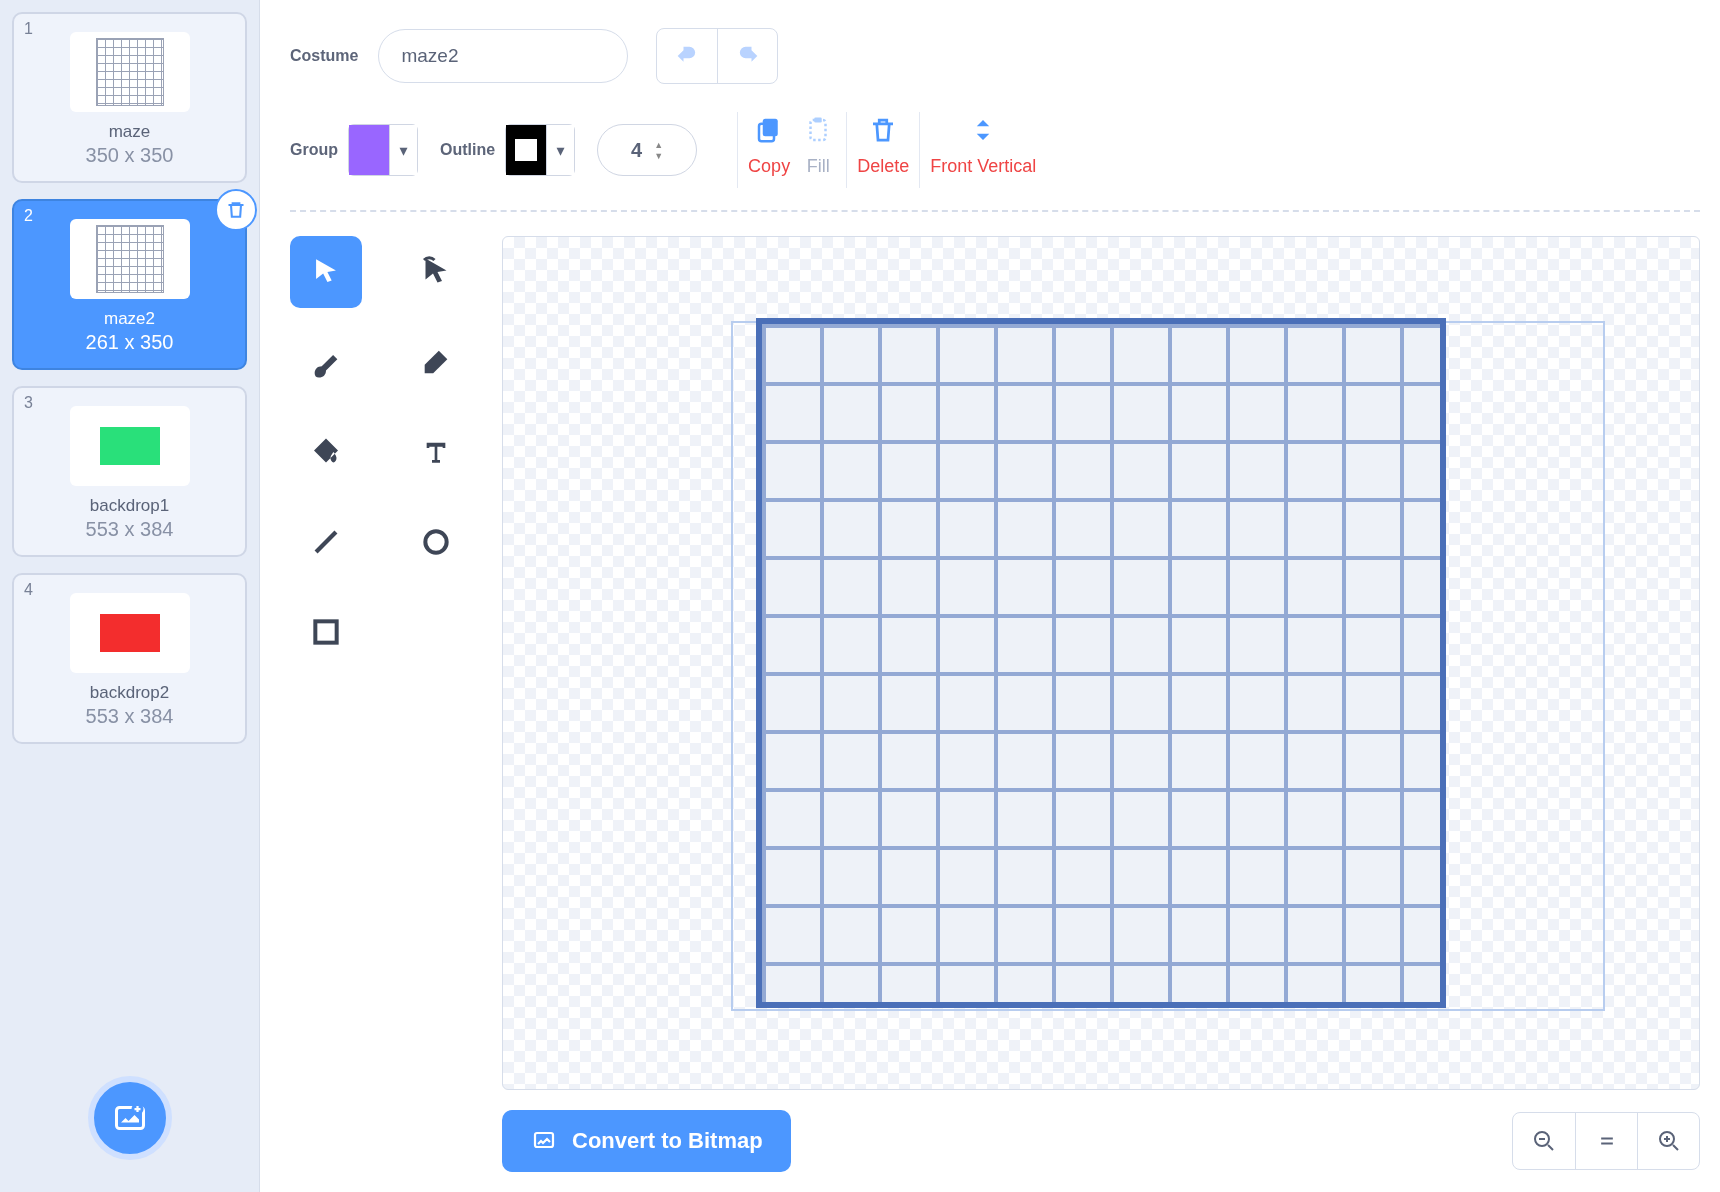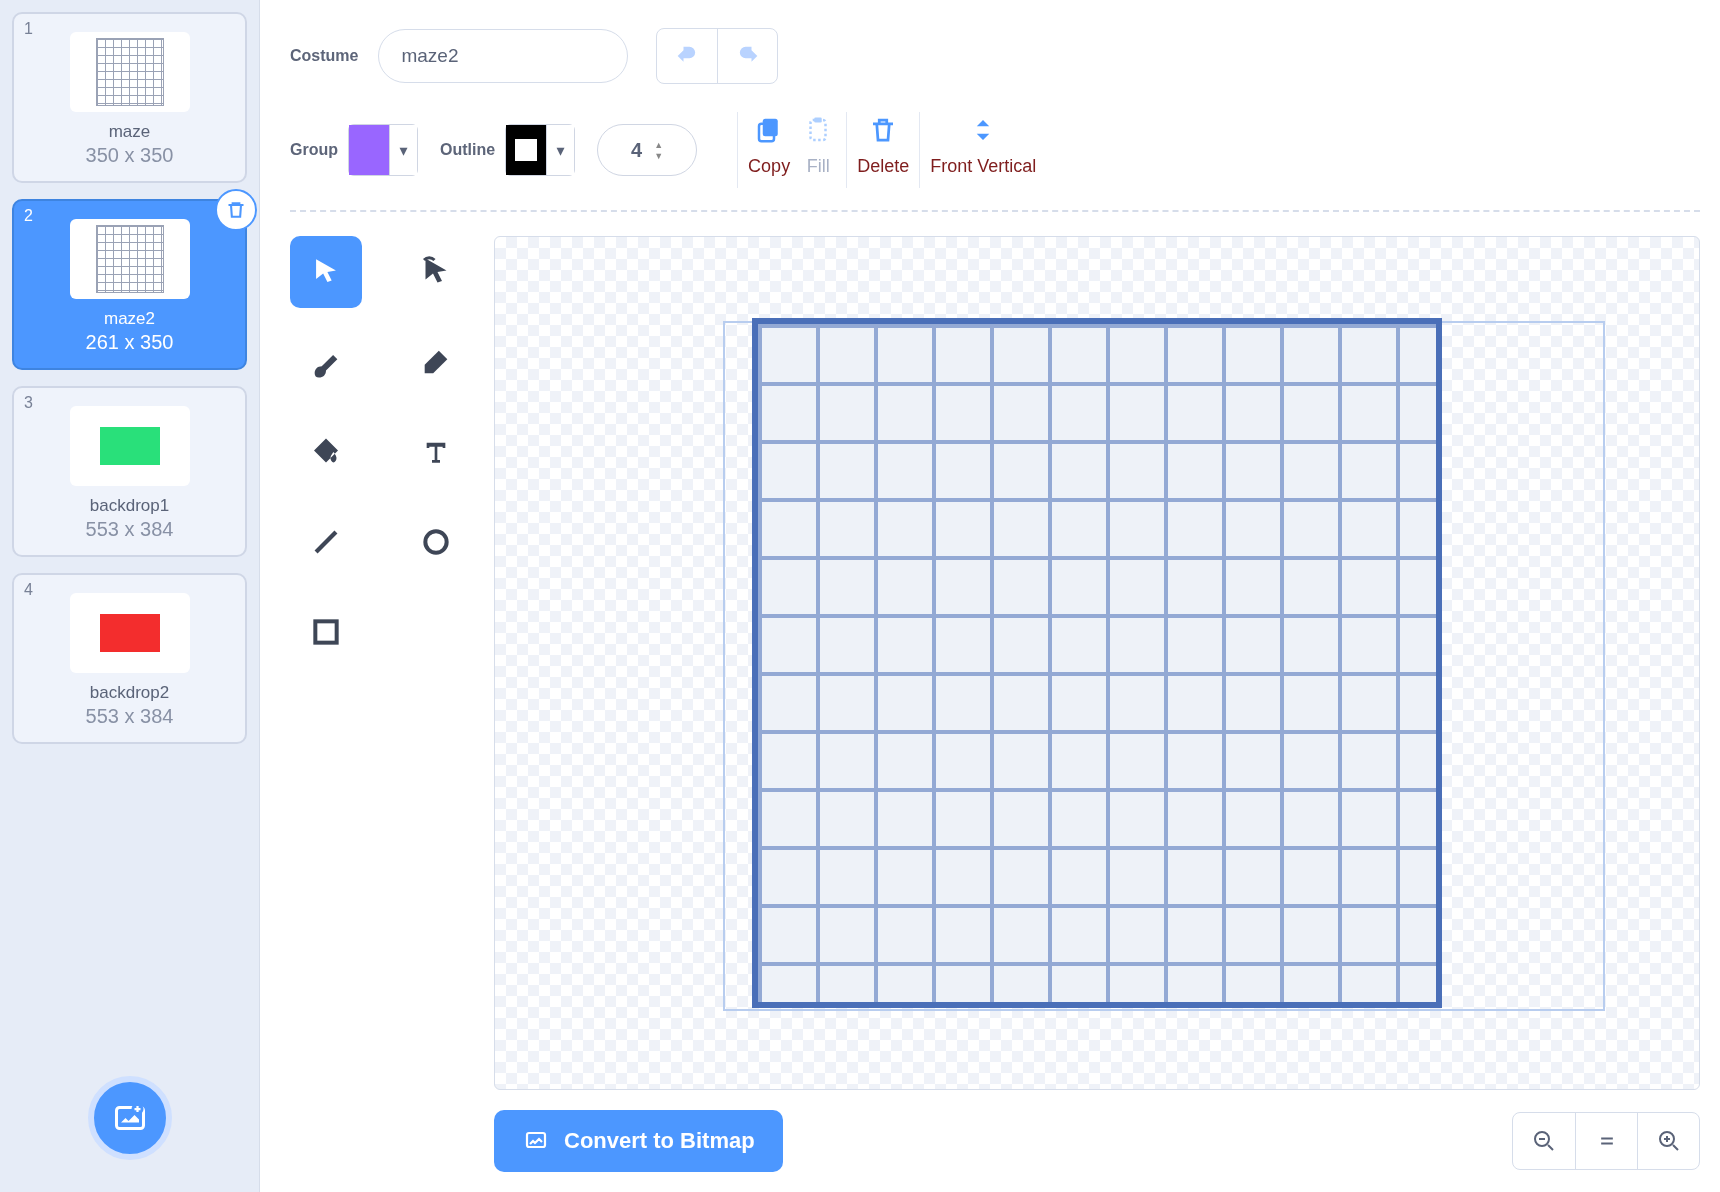--- a/index.html
+++ b/index.html
@@ -29,21 +29,21 @@
 .editor { flex:1; background:#fff; display:flex; flex-direction:column; padding: 0 20px 20px 30px; }
 .topbar { display:flex; align-items:center; gap: 20px; border-bottom:none; padding-top: 28px; }
 .label { color:#5d6579; font-size:16px; font-weight:700; }
 .costume-name { border:1px solid #d6ddea; border-radius:28px; height:54px; width:250px; padding: 0 22px; font-size:19px; color:#5a6378; outline:none;}
 .undo-redo { display:flex; border:1px solid #d6ddea; border-radius:8px; overflow:hidden; margin-left:8px;}
 .ur-btn { width:60px; height:54px; display:flex; align-items:center; justify-content:center; cursor:pointer; color:#a7c8ff;}
 .ur-btn + .ur-btn { border-left:1px solid #d6ddea;}
 .top-actions { display:flex; gap: 10px; margin-left: 24px; }
 .grp { display:flex; gap: 30px; padding: 0 24px; border-left:1px solid #e3e8f2;}
 .grp:first-child{border-left:none;}
-.act { display:flex; flex-direction:column; align-items:center; gap:8px; cursor:pointer; color:#7f1d1d; font-size:18px;}
+.act { display:flex; flex-direction:column; align-items:center; gap:8px; cursor:pointer; color:#ef4444; font-size:18px;}
 .act.disabled { color:#a8b1c5; cursor:default; }
 .act.disabled .ic{opacity:.45;}
 .act .ic{ width:36px; height:36px; color:#4c97ff; display:flex; align-items:center; justify-content:center;}
 .row2 { display:flex; align-items:center; gap:22px; margin-top:28px; padding-bottom:22px;}
 .fill-ctrl, .outline-ctrl { display:flex; align-items:center; gap:10px;}
 .swatch { width:70px; height:52px; border:1px solid #d0d6e3; border-radius:6px; display:flex; align-items:stretch;}
 .sw-main{flex:1; }
 .sw-purple{background:#9966ff;}
 .sw-black{background:#000; display:flex; align-items:center; justify-content:center;}
 .sw-black::after{content:''; width:22px; height:22px; background:#fff;}
@@ -51,21 +51,21 @@
 .outline-width { width:100px; height:52px; border:1px solid #d0d6e3; border-radius:28px; display:flex; align-items:center; justify-content:center; gap:12px; font-size:20px; color:#5a6378; font-weight:700;}
 .spinner{display:flex; flex-direction:column; font-size:9px; color:#888; gap:1px;}
 .act-row { display:flex; gap:10px; margin-left: 18px;}
 .vsep { width:1px; background:#e3e8f2; height:76px; align-self:center;}
 .dashed-divider { border:none; border-top:2px dashed #d6ddea; margin:0;}
 .workspace { flex:1; display:flex; gap: 22px; margin-top: 24px; min-height:0;}
 .toolbox { display:flex; flex-direction:column; gap:18px;}
 .tool-row { display:flex; gap:38px;}
 .tool { width:72px; height:72px; border-radius:10px; display:flex; align-items:center; justify-content:center; cursor:pointer; color:#3e4656;}
 .tool.selected { background:#4c97ff; color:#fff;}
-.canvas-wrap { flex:1; display:flex; flex-direction:column; min-height:0;}
+.canvas-wrap { flex:1; display:flex; flex-direction:column; min-height:0;margin-left:8px;}
 .canvas { flex:1; border:1px solid #d6ddea; border-radius:6px; position:relative; background:
   linear-gradient(45deg,#eff2f8 25%,transparent 25%,transparent 75%,#eff2f8 75%),
   linear-gradient(45deg,#eff2f8 25%,transparent 25%,transparent 75%,#eff2f8 75%),
   #fff;
   background-size:22px 22px;
   background-position:0 0,11px 11px;
   display:flex; align-items:center; justify-content:center;}
 .maze-art{ width:690px; height:690px; border:6px solid #4a6fb8; background:#eef2f8; position:relative;}
 .maze-art::before{content:''; position:absolute; inset:0; background-image:
   repeating-linear-gradient(#4a6fb8 0 4px, transparent 4px 58px),

